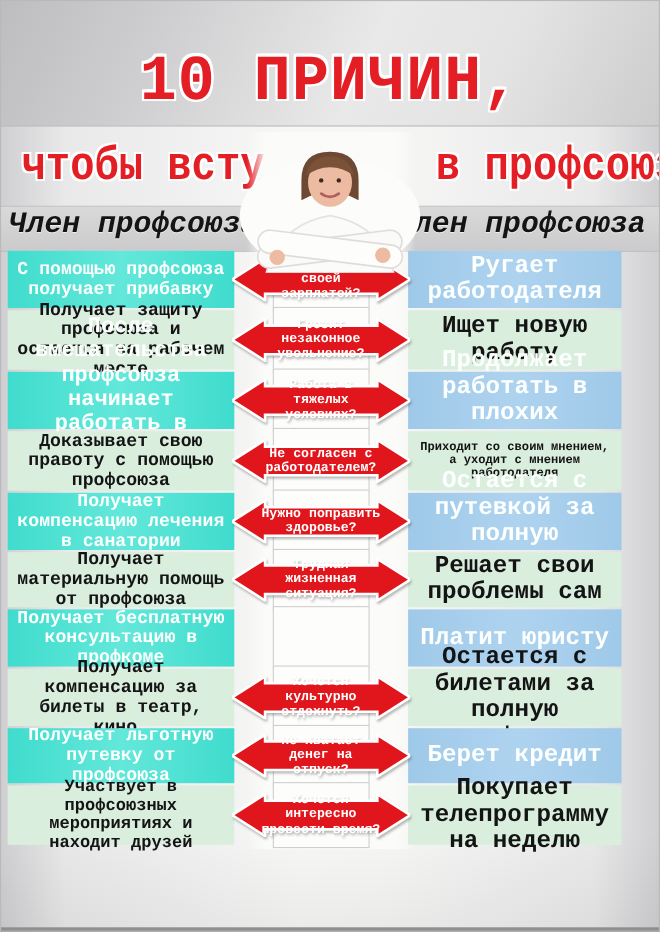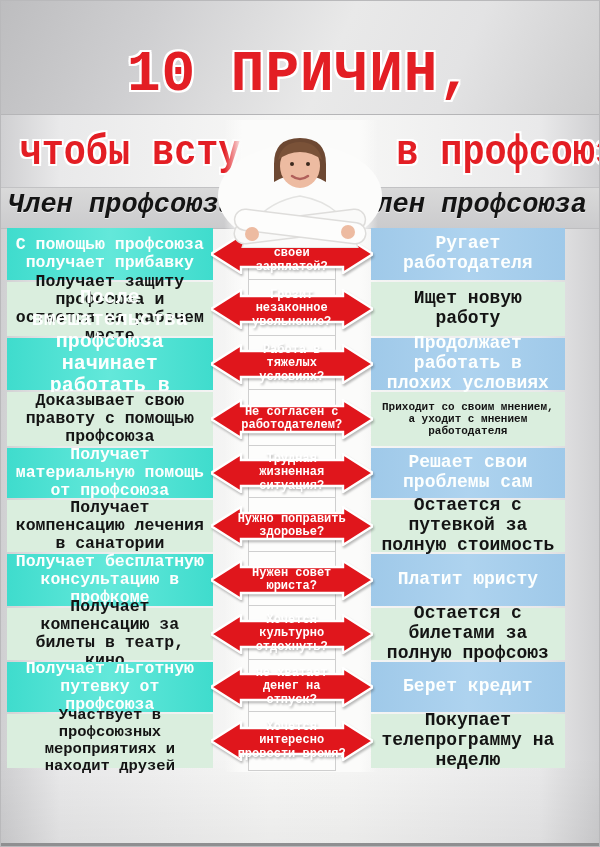--- a/index.html
+++ b/index.html
@@ -54,21 +54,21 @@
   .woman{position:absolute;left:216px;top:130px;width:168px;height:118px;z-index:4;}
 
   
   .rows{position:absolute;left:7px;top:228px;width:558px;z-index:2;
     display:flex;flex-direction:column;gap:2px;}
   .row{display:flex;align-items:stretch;}
   .h50{height:50px}.h52{height:52px}.h54{height:54px}
   .box{box-sizing:border-box;display:flex;flex-direction:column;justify-content:center;
     text-align:center;font-weight:700;padding:2px 8px;line-height:1.1;}
   .box.left{width:216px;font-size:16.5px;}
-  .box.right{width:204px;font-size:18px;}
+  .box.right{width:204px;font-size:22px;}
   .row:nth-child(odd) .box.left{background:linear-gradient(90deg,#3fdccd 0%,#63e8da 50%,#3fdccd 100%);color:#fdfffe;}
   .row:nth-child(odd) .box.right{background:linear-gradient(90deg,#9fc9e9 0%,#aed3ef 50%,#9fc9e9 100%);color:#fdfffe;}
   .row:nth-child(even) .box.left,
   .row:nth-child(even) .box.right{background:#daeede;color:#141414;}
 
   .mid{position:relative;width:158px;flex:0 0 158px;}
   .connector{position:absolute;left:50%;transform:translateX(-50%);width:88px;top:-3px;bottom:-3px;
     background:#fdfdfc;border:1px solid #cfcfcf;box-sizing:border-box;}
   .arrow-wrap{position:absolute;left:50%;top:50%;transform:translate(-50%,-50%);
     width:162px;height:40px;filter:drop-shadow(1px 2px 1px rgba(60,60,60,.35));}
@@ -164,58 +164,52 @@
         <div class="arrow-wrap">
           <svg viewBox="0 0 162 40">
               <polygon points="0,20 30,1 30,7 132,7 132,1 162,20 132,39 132,33 30,33 30,39" fill="#e0161c" stroke="#fff" stroke-width="2.4"></polygon>
             </svg>
           <div class="arrow-label">Не согласен с работодателем?</div>
         </div>
       </div>
       <div class="box right" style="font-size:11px">Приходит со своим мнением, а уходит с мнением работодателя</div>
     </div>
 
+    <div class="row h52">
+      <div class="box left">Получает компенсацию лечения в санатории</div>
+      <div class="mid">
+        <div class="connector"></div>
+        <div class="arrow-wrap">
+          <svg viewBox="0 0 162 40">
+              <polygon points="0,20 30,1 30,7 132,7 132,1 162,20 132,39 132,33 30,33 30,39" fill="#e0161c" stroke="#fff" stroke-width="2.4"></polygon>
+            </svg>
+          <div class="arrow-label">Нужно поправить здоровье?</div>
+        </div>
+      </div>
+      <div class="box right">Остается с путевкой за полную стоимость</div>
+    </div>
+
     <div class="row h50">
       <div class="box left">Получает материальную помощь от профсоюза</div>
       <div class="mid">
         <div class="connector"></div>
         <div class="arrow-wrap">
           <svg viewBox="0 0 162 40">
               <polygon points="0,20 30,1 30,7 132,7 132,1 162,20 132,39 132,33 30,33 30,39" fill="#e0161c" stroke="#fff" stroke-width="2.4"></polygon>
             </svg>
           <div class="arrow-label">Трудная жизненная ситуация?</div>
         </div>
       </div>
       <div class="box right">Решает свои проблемы сам</div>
     </div>
 
     <div class="row h52">
-      <div class="box left">Получает компенсацию лечения в санатории</div>
-      <div class="mid">
-        <div class="connector"></div>
-        <div class="arrow-wrap">
-          <svg viewBox="0 0 162 40">
-              <polygon points="0,20 30,1 30,7 132,7 132,1 162,20 132,39 132,33 30,33 30,39" fill="#e0161c" stroke="#fff" stroke-width="2.4"></polygon>
-            </svg>
-          <div class="arrow-label">Нужно поправить здоровье?</div>
-        </div>
-      </div>
-      <div class="box right">Остается с путевкой за полную стоимость</div>
-    </div>
-
-    <div class="row h52">
       <div class="box left">Получает бесплатную консультацию в профкоме</div>
       <div class="mid">
         <div class="connector"></div>
-        <div class="arrow-wrap">
-          <svg viewBox="0 0 162 40">
-              <polygon points="0,20 30,1 30,7 132,7 132,1 162,20 132,39 132,33 30,33 30,39" fill="#e0161c" stroke="#fff" stroke-width="2.4"></polygon>
-            </svg>
-          <div class="arrow-label">Нужен совет юриста?</div>
-        </div>
       </div>
       <div class="box right">Платит юристу</div>
     </div>
 
     <div class="row h52">
       <div class="box left">Получает компенсацию за билеты в театр, кино.</div>
       <div class="mid">
         <div class="connector"></div>
         <div class="arrow-wrap">
           <svg viewBox="0 0 162 40">

